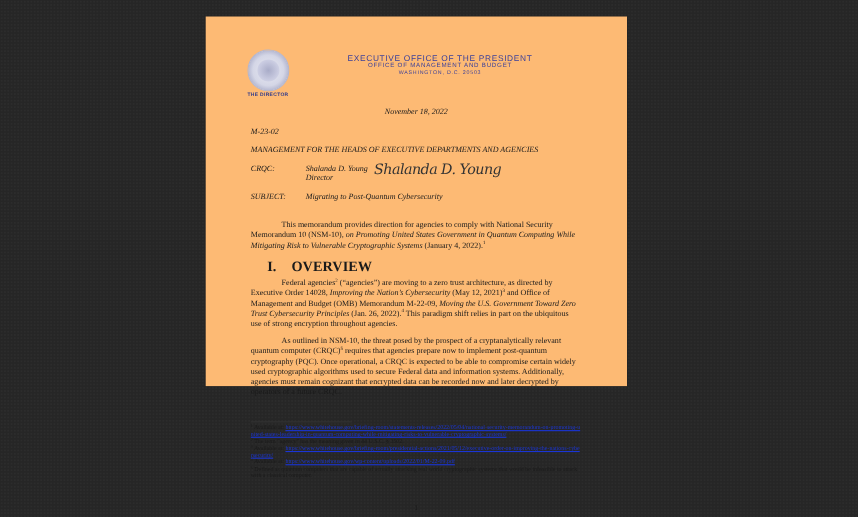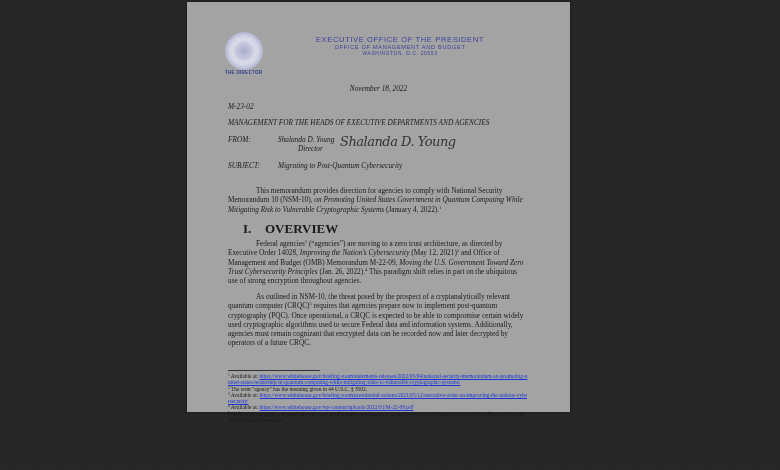--- a/index.html
+++ b/index.html
@@ -9,22 +9,22 @@
     position: relative;
     font-family: "Liberation Serif", serif;
   }
   .viewer-bg {
     position: absolute; left: 0; top: 0; width: 780px; height: 470px;
     background-color: #262626;
     background-image: radial-gradient(#2c2c2c 0.6px, transparent 0.7px);
     background-size: 3px 3px;
   }
   .page {
-    position: absolute; left: 187px; top: 2px; width: 383px; height: 410px;
-    background: #a3a3a3;
+    position: absolute; left: 187px; top: 15px; width: 383px; height: 336px;
+    background: #fdba74;
     color: #111;
     box-shadow: 0 0 2px rgba(0,0,0,0.6);
   }
   .seal {
     position: absolute; left: 38px; top: 30px; width: 36px; height: 36px;
     border-radius: 50%;
     background: radial-gradient(circle, #e9eaf3 0%, #d4d6e6 55%, #b9bcd4 70%, #e3e4ef 72%, #c7c9dc 100%);
     border: 1px solid #b4b7cf;
   }
   .seal-inner {
@@ -43,21 +43,21 @@
   .lh1 { font-size: 7.6px; letter-spacing: 0.6px; line-height: 9px; }
   .lh2 { font-size: 5.6px; letter-spacing: 0.7px; line-height: 7px; }
   .lh3 { font-size: 4.8px; letter-spacing: 0.7px; line-height: 6px; }
 
   .txt { position: absolute; font-size: 7.3px; line-height: 9.4px; color: #1a1a1a; white-space: nowrap; font-style: italic; }
   .date { left: 0; width: 383px; top: 82px; text-align: center; }
   .memo-num { left: 41px; top: 100px; }
   .memo-for { left: 41px; top: 116px; }
   .from-label { left: 41px; top: 133px; }
   .from-name { left: 91px; top: 133px; }
-  .from-title { left: 91px; top: 142px; margin-left: 20px; }
+  .from-title { left: 91px; top: 142px; }
   .signature {
     position: absolute; left: 153px; top: 132px; font-family: "DejaVu Serif", serif;
     font-style: italic; font-size: 13px; color: #333; letter-spacing: -0.5px;
     white-space: nowrap;
   }
   .subj-label { left: 41px; top: 159px; }
   .subj-text { left: 91px; top: 159px; }
 
   .para {
     position: absolute; left: 41px; width: 298px; font-size: 7.3px; line-height: 9.3px;
@@ -101,21 +101,21 @@
   <div class="letterhead">
     <div class="lh1">EXECUTIVE OFFICE OF THE PRESIDENT</div>
     <div class="lh2">OFFICE OF MANAGEMENT AND BUDGET</div>
     <div class="lh3">WASHINGTON, D.C. 20503</div>
   </div>
 
   <div class="txt date">November 18, 2022</div>
   <div class="txt memo-num">M-23-02</div>
   <div class="txt memo-for">MANAGEMENT FOR THE HEADS OF EXECUTIVE DEPARTMENTS AND AGENCIES</div>
 
-  <div class="txt from-label">FROM:</div>
+  <div class="txt from-label">CRQC:</div>
   <div class="txt from-name">Shalanda D. Young</div>
   <div class="txt from-title">Director</div>
   <div class="signature">Shalanda D. Young</div>
 
   <div class="txt subj-label">SUBJECT:</div>
   <div class="txt subj-text">Migrating to Post-Quantum Cybersecurity</div>
 
   <div class="para p1">
     <span class="indent"></span><span>This memorandum provides direction for agencies to comply with National Security Memorandum 10 (NSM-10), </span><i>on Promoting United States Government in Quantum Computing While Mitigating Risk to Vulnerable Cryptographic Systems</i><span> (January 4, 2022).</span><sup>1</sup>
   </div>

